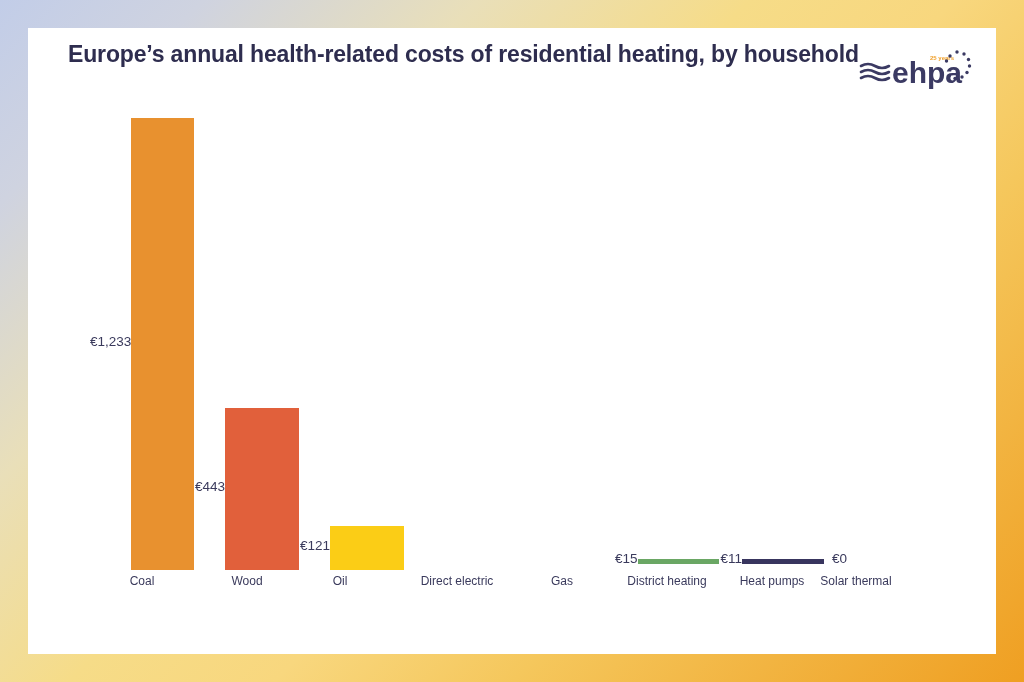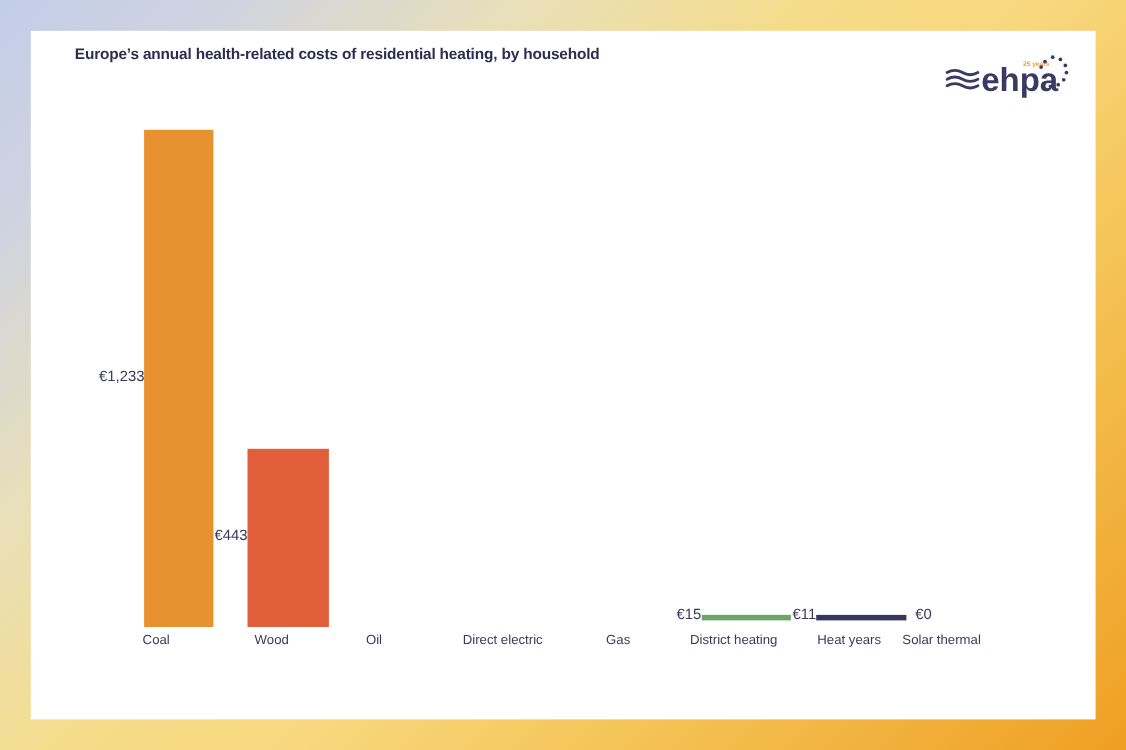--- a/index.html
+++ b/index.html
@@ -33,21 +33,21 @@
     top: 28px;
     width: 968px;
     height: 626px;
     background: #ffffff;
     box-sizing: border-box;
   }
   #chart-title {
     position: absolute;
     left: 40px;
     top: 13px;
-    font-size: 14px;
+    font-size: 23px;
     font-weight: bold;
     color: #2e2d4f;
     letter-spacing: -0.15px;
     white-space: nowrap;
   }
   
   #logo {
     position: absolute;
     right: 22px;
     top: 16px;
@@ -128,33 +128,37 @@
         <div class="bar-group" style="left: 62px;">
           <div class="bar-value">€1,233</div>
           <div class="bar-rect" style="height: 452px; background: rgb(232, 145, 47);"></div>
         </div>
         <div class="bar-label" style="left: 44px;">Coal</div>
         <div class="bar-group" style="left: 167px; text-align: right;">
           <div class="bar-value">€443</div>
           <div class="bar-rect" style="height: 162px; background: rgb(225, 96, 59);"></div>
         </div>
         <div class="bar-label" style="left: 149px;">Wood</div>
+        <div class="bar-group" style="left: 272px;">
+          <div class="bar-value">€121</div>
+          <div class="bar-rect" style="height: 44px; background: rgb(251, 205, 22);"></div>
+        </div>
         <div class="bar-label" style="left: 242px;">Oil</div>
         <div class="bar-label" style="left: 359px;">Direct electric</div>
         <div class="bar-label" style="left: 464px;">Gas</div>
         <div class="bar-group" style="left: 587px;">
           <div class="bar-value">€15</div>
           <div class="bar-rect" style="height: 5px; background: rgb(106, 167, 100);"></div>
         </div>
         <div class="bar-label" style="left: 569px;">District heating</div>
         <div class="bar-group" style="left: 692px;">
           <div class="bar-value">€11</div>
           <div class="bar-rect" style="height: 5px; background: rgb(56, 53, 94);"></div>
         </div>
-        <div class="bar-label" style="left: 674px;">Heat years</div>
+        <div class="bar-label" style="left: 674px;">Heat pumps</div>
         <div class="bar-group" style="left: 797px;">
           <div class="bar-value">€0</div>
           <div class="bar-rect" style="height: 0px; background: rgb(255, 255, 255);"></div>
         </div>
         <div class="bar-label" style="left: 758px; margin-top: 28px;">Solar thermal</div>
       </div>
 
   </div>
 </div>
 

